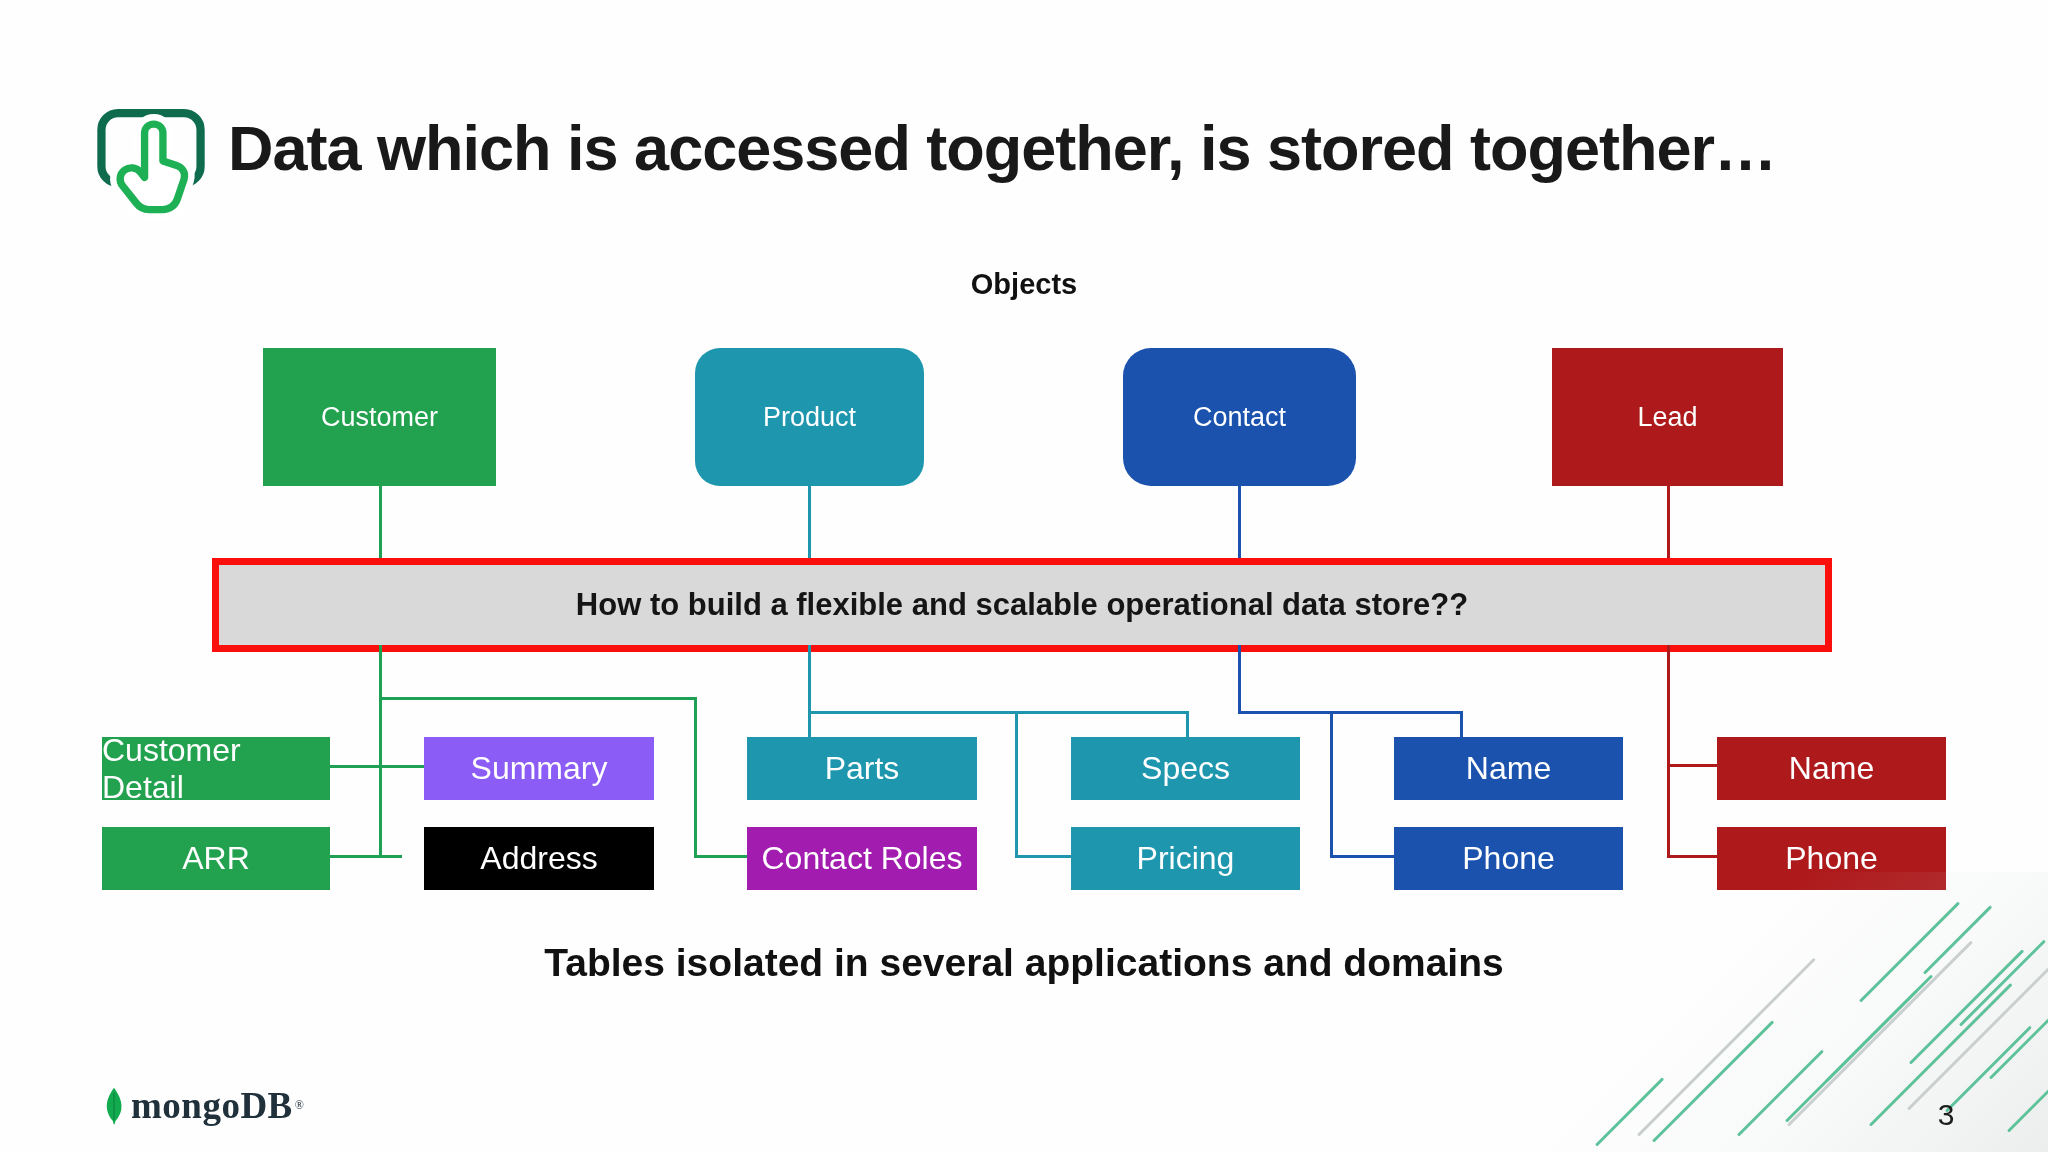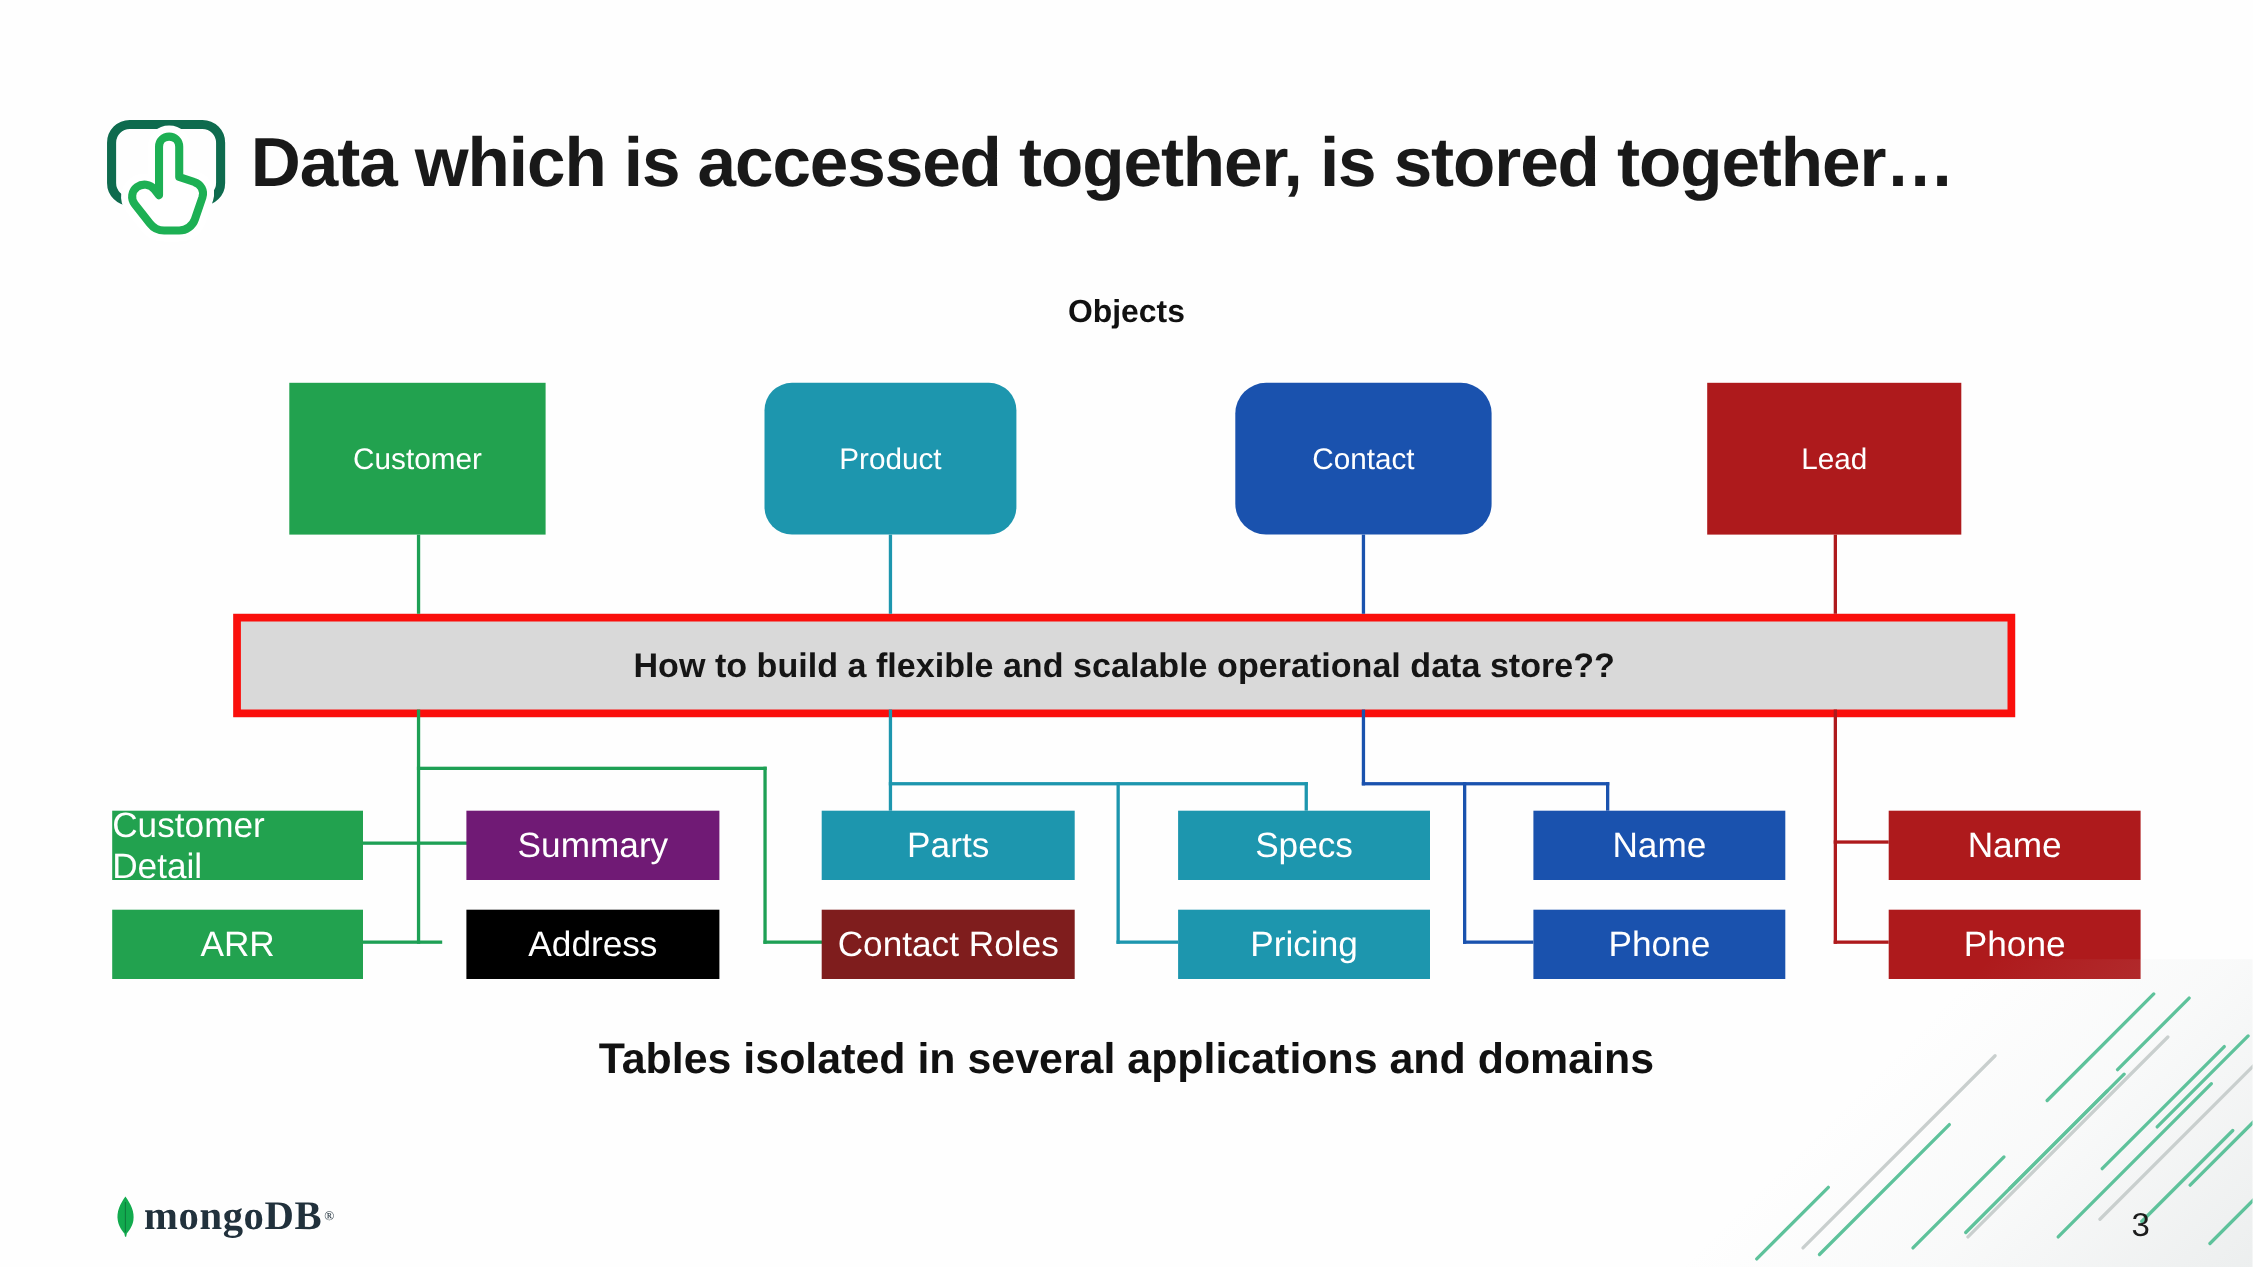--- a/index.html
+++ b/index.html
@@ -112,24 +112,24 @@
 
   <div>
     <div class="ln r" style="left:1667px;top:486px;width:3px;height:72px"></div>
     <div class="ln r" style="left:1667px;top:645px;width:3px;height:213px"></div>
     <div class="ln r" style="left:1667px;top:764px;width:50px;height:3px"></div>
     <div class="ln r" style="left:1667px;top:855px;width:50px;height:3px"></div>
   </div>
 
   <div class="box tbl r1 c0" style="background-color: rgb(34, 162, 79);">Customer Detail</div>
   <div class="box tbl r2 c0" style="background-color: rgb(34, 162, 79);">ARR</div>
-  <div class="box tbl r1 c1" style="background-color: #701a75;">Summary</div>
+  <div class="box tbl r1 c1" style="background-color: #8b5cf6;">Summary</div>
   <div class="box tbl r2 c1" style="background-color: #000000;">Address</div>
   <div class="box tbl r1 c2" style="background-color: rgb(29, 150, 174);">Parts</div>
-  <div class="box tbl r2 c2" style="background-color: #7f1d1d;">Contact Roles</div>
+  <div class="box tbl r2 c2" style="background-color: #a21caf;">Contact Roles</div>
   <div class="box tbl r2 c3" style="background-color: rgb(29, 150, 174);">Pricing</div>
   <div class="box tbl r1 c3" style="background-color: rgb(29, 150, 174);">Specs</div>
   <div class="box tbl r1 c4" style="background-color: rgb(26, 82, 174);">Name</div>
   <div class="box tbl r2 c4" style="background-color: rgb(26, 82, 174);">Phone</div>
   <div class="box tbl r1 c5" style="background-color: rgb(174, 26, 28);">Name</div>
   <div class="box tbl r2 c5" style="background-color: rgb(174, 26, 28);">Phone</div>
 
   <div class="heading tables">Tables isolated in several applications and domains</div>
 
   <div class="decor">

